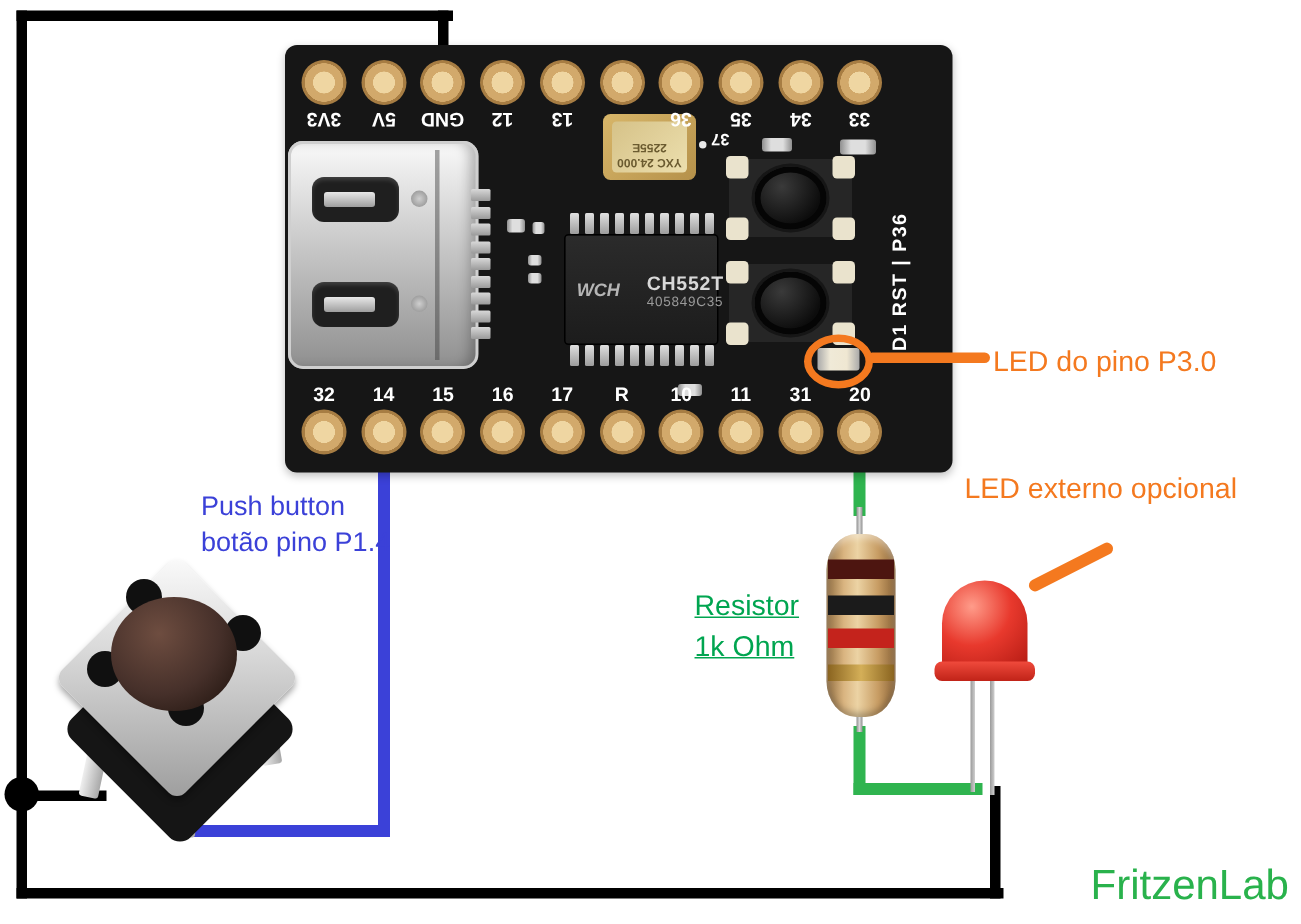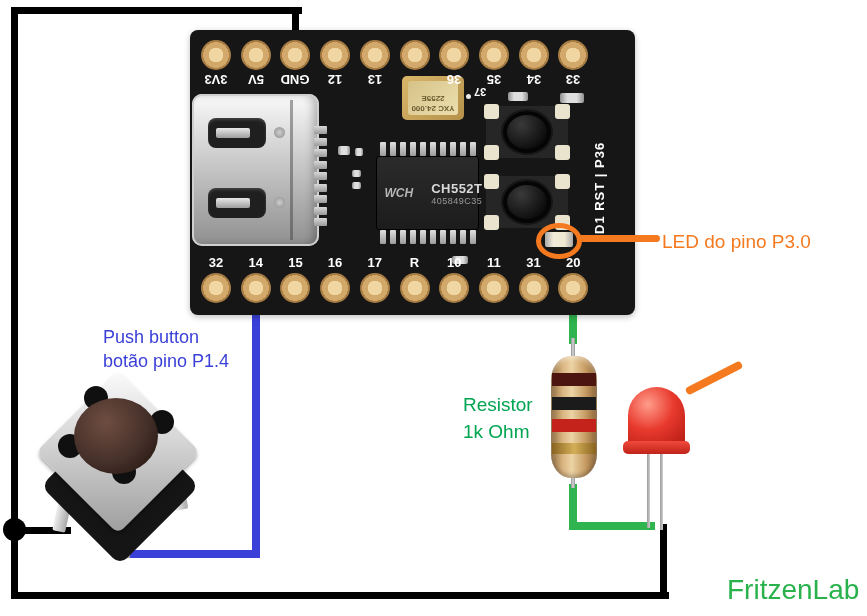--- a/index.html
+++ b/index.html
@@ -49,21 +49,21 @@
   .smd{background:linear-gradient(90deg,#8f8f8f,#dedede 30%,#dedede 70%,#8f8f8f);border-radius:2px;}
   .smd-led{left:355px;top:202px;width:28px;height:15px;border-radius:2px;
            background:linear-gradient(90deg,#a9a9a9,#f0ead8 30%,#efe7d2 70%,#a9a9a9);}
   .flip{transform:rotate(180deg);}
   .p37{color:#fff;font-size:11px;font-weight:bold;}
   .wdot{width:5px;height:5px;border-radius:50%;background:#e9e9e9;}
   
   .callout-ellipse{border:5px solid var(--orange);border-radius:50%;background:transparent;}
   .callout-line{background:var(--orange);border-radius:4px;}
   .txt-orange{color:var(--orange);font-size:19px;line-height:26px;white-space:nowrap;}
-  .txt-blue{color:var(--blue);font-size:18px;line-height:24px;white-space:nowrap;}
+  .txt-blue{color:var(--blue);font-size:18px;line-height:24px;white-space:nowrap;margin-left:31px;}
   .txt-green{color:var(--green);font-size:19px;line-height:27px;white-space:nowrap;}
   .brand{color:var(--brand_green);font-size:28px;white-space:nowrap;}
   
   .resistor{left:551px;top:356px;width:46px;height:122px;border-radius:20px/24px;
             background:linear-gradient(90deg,#8f6c3f,#d9b480 25%,#ecd3a4 45%,#c79c63 75%,#8a6438);
             box-shadow:inset 0 3px 4px rgba(255,255,255,.4), inset 0 -3px 4px rgba(0,0,0,.25);}
   .band{position:absolute;left:1px;width:44px;}
   .lead{background:linear-gradient(90deg,#8f8f8f,#d8d8d8,#8f8f8f);}
   
   .led-dome{left:628px;top:387px;width:57px;height:62px;border-radius:29px 29px 6px 6px;
@@ -255,27 +255,28 @@
     <div class="hole" style="left:74px;top:74px;"></div>
     <div class="hole" style="left:46px;top:0px;"></div>
     <div class="cap"></div>
   </div>
 
   <div class="abs callout-ellipse" style="left:536px;top:223px;width:46px;height:36px;"></div>
   <div class="abs callout-line" style="left:578px;top:235px;width:82px;height:7px;"></div>
   <div class="abs txt-orange" style="left:662px;top:229px;">LED do pino P3.0</div>
 
   <div class="abs txt-orange" style="left:643px;top:314px;">
+    <div>LED externo opcional</div>
   </div>
   <div class="abs callout-line" style="left:683px;top:374px;width:62px;height:8px;transform:rotate(-27deg);"></div>
 
   <div class="abs txt-blue" style="left:103px;top:325px;">
     <div>Push button</div>
     <div>botão pino P1.4</div>
   </div>
 
-  <div class="abs txt-green" style="left:463px;top:391px;">
+  <div class="abs txt-green" style="left:463px;top:391px;text-decoration:underline;">
     <div>Resistor</div>
     <div>1k Ohm</div>
   </div>
   <div class="abs brand" style="left:727px;top:574px;">FritzenLab</div>
 
 </div>
 
 </body></html>

